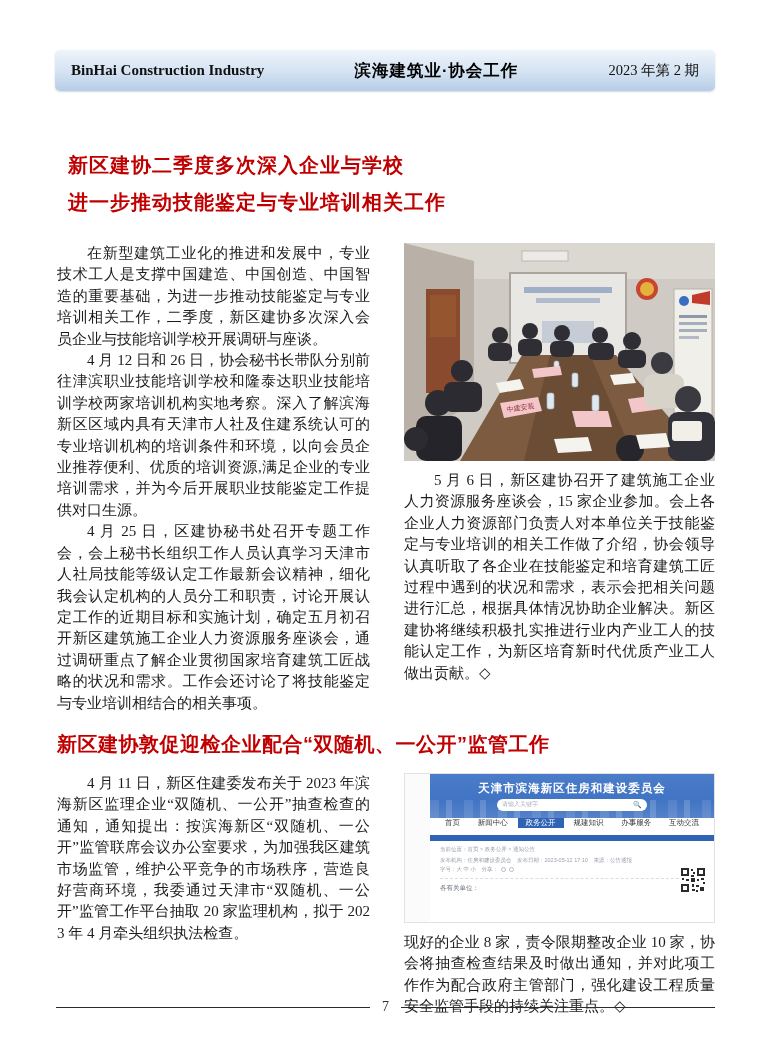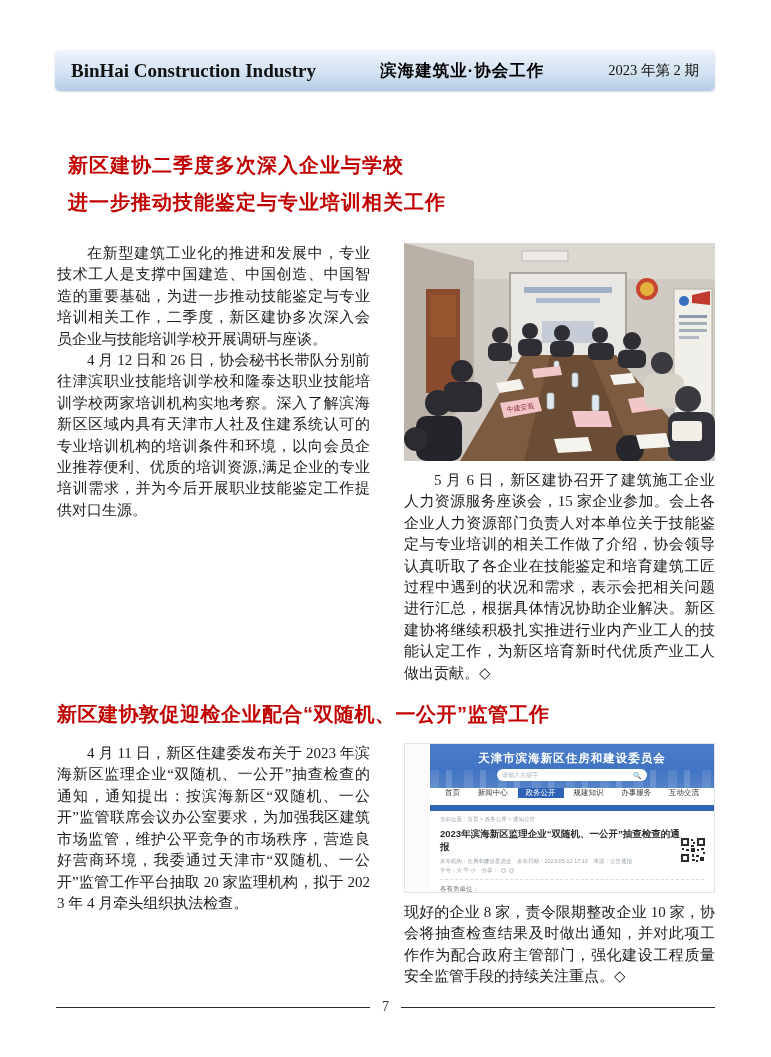--- a/index.html
+++ b/index.html
@@ -16,21 +16,21 @@
   
   .header-bar {
     margin: 50px 56px 0 55px;
     height: 41px;
     border-radius: 5px;
     background: linear-gradient(180deg, #eef4fb 0%, #d4e2f2 55%, #b6cde6 100%);
     box-shadow: 0 1px 2px rgba(120,140,170,.35);
     display: flex; align-items: center; justify-content: space-between;
     padding: 0 16px;
   }
-  .header-left { font-weight: bold; font-size: 19px; color: #111; }
+  .header-left { font-weight: bold; font-size: 15px; color: #111; }
   .header-center { font-weight: bold; font-size: 16.5px; color: #000;
     font-family: "Liberation Sans", "DejaVu Sans", sans-serif; letter-spacing: 1px; }
   .header-right { font-size: 14.5px; color: #111; }
 
   
   .a1-title {
     margin: 57px 56px 0 68px;
     color: #c00000; font-weight: bold;
     font-family: Liberation Mono, monospace;
     font-size: 20px; line-height: 37px; letter-spacing: 1px;
@@ -123,20 +123,21 @@
 
   <div class="a1-title">
     <div>新区建协二季度多次深入企业与学校</div>
     <div>进一步推动技能鉴定与专业培训相关工作</div>
   </div>
 
   <div class="columns">
     <div class="col-left">
       <p class="para">在新型建筑工业化的推进和发展中，专业技术工人是支撑中国建造、中国创造、中国智造的重要基础，为进一步推动技能鉴定与专业培训相关工作，二季度，新区建协多次深入会员企业与技能培训学校开展调研与座谈。</p>
       <p class="para">4 月 12 日和 26 日，协会秘书长带队分别前往津滨职业技能培训学校和隆泰达职业技能培训学校两家培训机构实地考察。深入了解滨海新区区域内具有天津市人社及住建系统认可的专业培训机构的培训条件和环境，以向会员企业推荐便利、优质的培训资源,满足企业的专业培训需求，并为今后开展职业技能鉴定工作提供对口生源。</p>
+      <p class="para">4 月 25 日，区建协秘书处召开专题工作会，会上秘书长组织工作人员认真学习天津市人社局技能等级认定工作最新会议精神，细化我会认定机构的人员分工和职责，讨论开展认定工作的近期目标和实施计划，确定五月初召开新区建筑施工企业人力资源服务座谈会，通过调研重点了解企业贯彻国家培育建筑工匠战略的状况和需求。工作会还讨论了将技能鉴定与专业培训相结合的相关事项。</p>
     </div>
     <div class="col-right">
       <div class="photo-frame">
         <svg width="311" height="218" viewBox="0 0 311 218" xmlns="http://www.w3.org/2000/svg">
 
           <rect x="0" y="0" width="311" height="218" fill="#cfcac3"></rect>
           <polygon points="0,0 311,0 311,36 0,36" fill="#dbd7d1"></polygon>
           <rect x="118" y="8" width="46" height="10" fill="#eceae6" stroke="#bdb8b0" stroke-width="1"></rect>
 
           <polygon points="0,0 70,18 70,160 0,200" fill="#b9b1a7"></polygon>
@@ -237,21 +238,20 @@
           <span class="ws-nav-item">首页</span>
           <span class="ws-nav-item">新闻中心</span>
           <span class="ws-nav-item active">政务公开</span>
           <span class="ws-nav-item">规建知识</span>
           <span class="ws-nav-item">办事服务</span>
           <span class="ws-nav-item">互动交流</span>
         </div>
         <div class="ws-navbar-strip"></div>
         <div class="ws-content">
           <div class="ws-breadcrumb">当前位置：首页 &gt; 政务公开 &gt; 通知公告</div>
-          <div class="ws-article-title">2023年滨海新区监理企业“双随机、一公开”抽查检查的通报</div>
           <div class="ws-meta">发布机构：住房和建设委员会　发布日期：2023-05-12 17:10　来源：公告通报</div>
           <div class="ws-meta2">
             <span>字号：大 中 小　分享：</span>
             <span class="ws-share-dot"></span>
             <span class="ws-share-dot"></span>
           </div>
           <svg class="ws-qr" viewBox="0 0 26 26" xmlns="http://www.w3.org/2000/svg">
             <rect x="0" y="0" width="26" height="26" fill="#fff"></rect>
             <g fill="#2b2b2b">
               <rect x="1" y="1" width="8" height="8"></rect>

